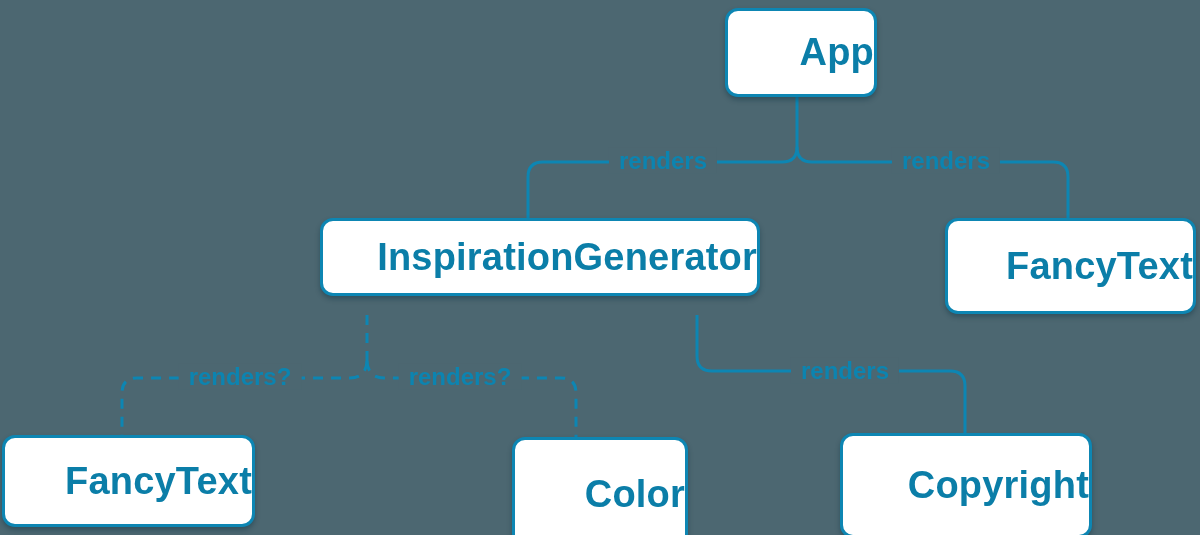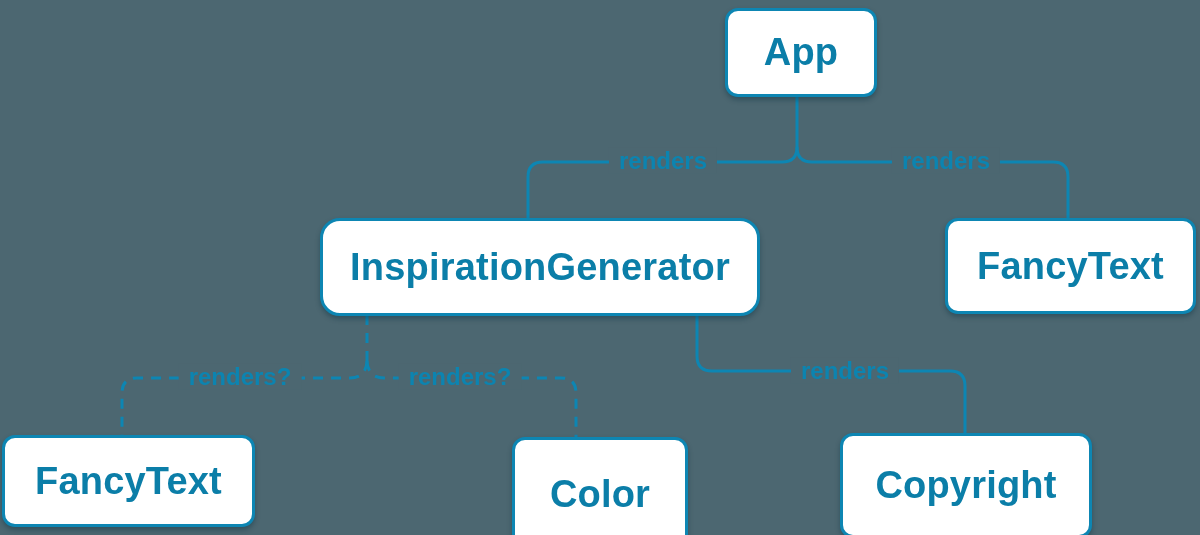--- a/index.html
+++ b/index.html
@@ -31,21 +31,21 @@
     stroke-dasharray: 10 8;
   }
   .node {
     position: absolute;
     box-sizing: border-box;
     background: #ffffff;
     border: 3px solid #0d86b3;
     border-radius: 13px;
     display: flex;
     align-items: center;
-    justify-content: center;
+    justify-content: flex-end;
     color: #0b7ea8;
     font-size: 38px;
     font-weight: 600;
     letter-spacing: 0.2px;
     box-shadow: 0 3px 5px rgba(8, 46, 61, 0.38);
     white-space: nowrap;
   }
   .edge-label {
     position: absolute;
     transform: translate(-50%, -50%);
@@ -69,21 +69,21 @@
     <path d="M697 315 L697 356 Q697 371 712 371 L950 371 Q965 371 965 386 L965 433"></path>
     <path class="dashed" d="M367 315 L367 361"></path>
     <path class="dashed" d="M367 361 Q366 378 350 378 L137 378 Q122 378 122 393 L122 435"></path>
     <path class="dashed" d="M367 361 Q368 378 384 378 L561 378 Q576 378 576 393 L576 437"></path>
   </svg>
 
   <div class="node" style="left:725px; top:8px; width:152px; height:89px;">
     <span>App</span>
   </div>
 
-  <div class="node" style="left:320px; top:218px; width:440px; height:98px;border-radius:20px;">
+  <div class="node" style="left:320px; top:218px; width:440px; height:78px;">
     <span>InspirationGenerator</span>
   </div>
 
   <div class="node" style="left:945px; top:218px; width:251px; height:96px;">
     <span>FancyText</span>
   </div>
 
   <div class="node" style="left:2px; top:435px; width:253px; height:92px;">
     <span>FancyText</span>
   </div>

